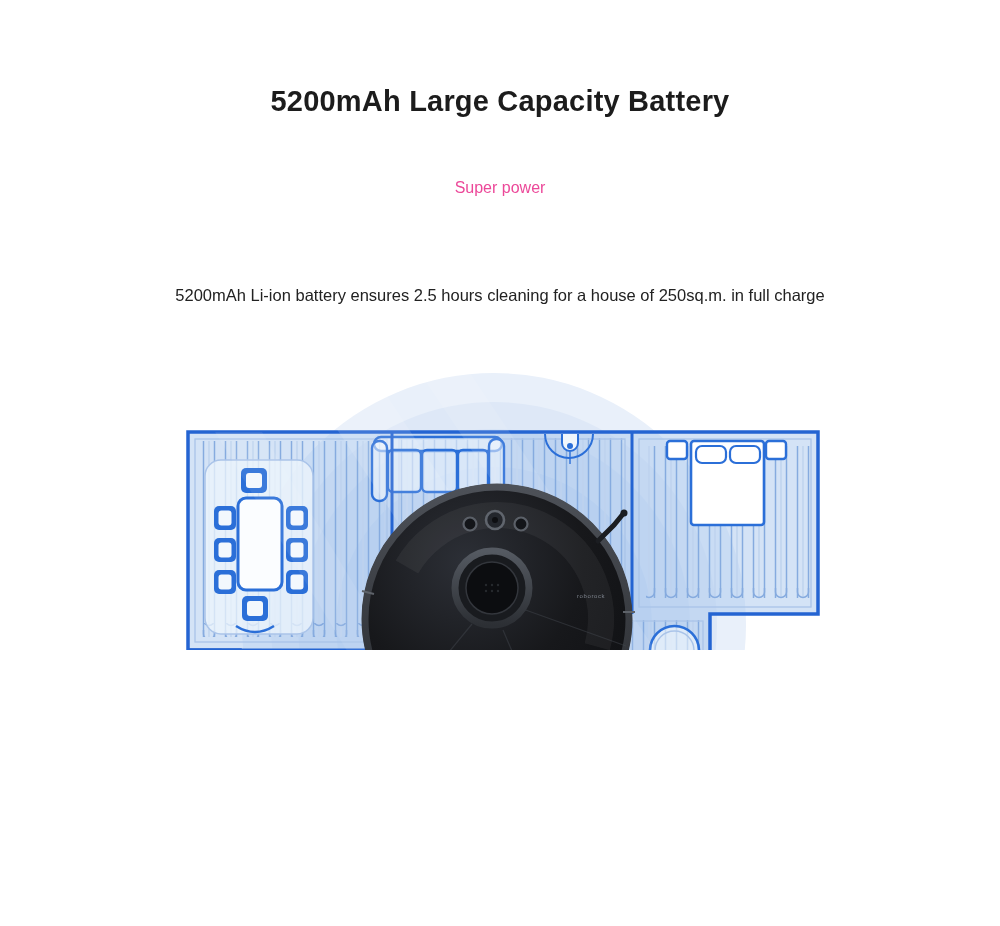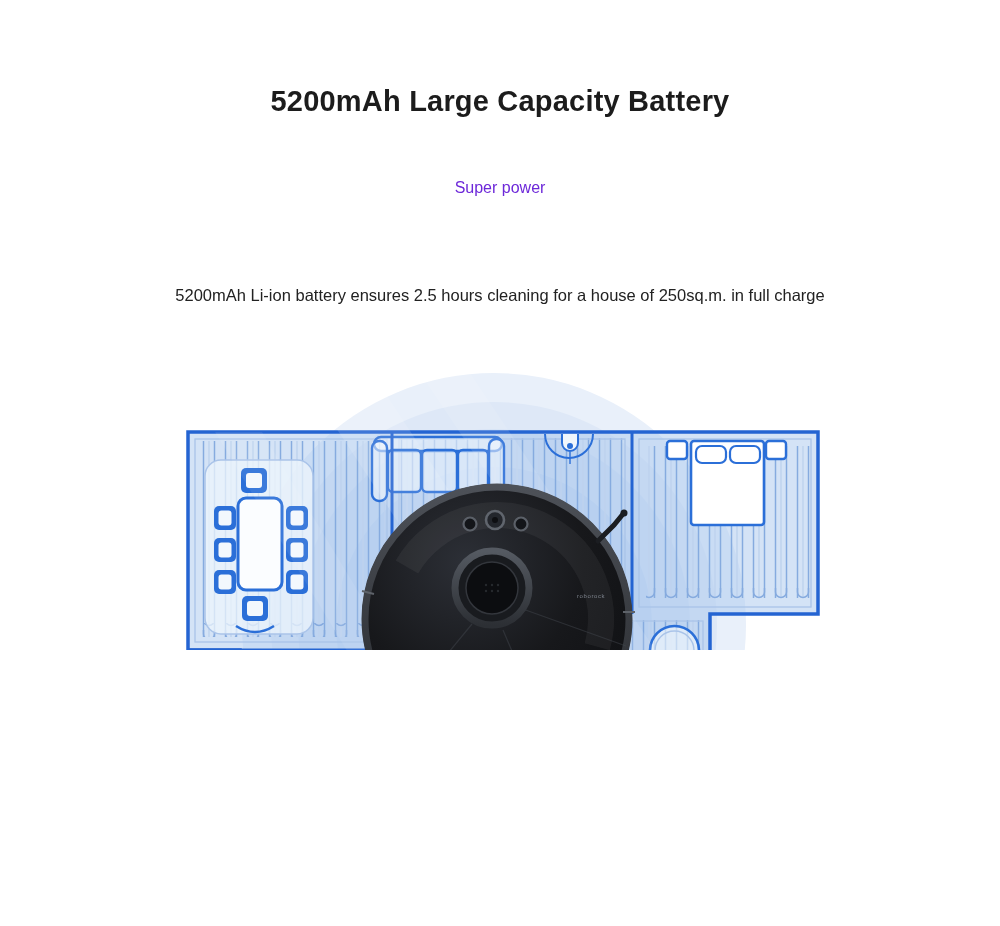--- a/index.html
+++ b/index.html
@@ -1,21 +1,21 @@
 <!DOCTYPE html>
 <html><head>
 <meta charset="utf-8">
 <style>
   html,body{margin:0;padding:0;background:#ffffff;}
   .page{position:relative;width:1000px;height:650px;background:#ffffff;overflow:hidden;
         font-family:"Liberation Sans",sans-serif;}
   .title{position:absolute;top:84px;left:0;width:100%;margin:0;text-align:center;
          font-size:29px;line-height:34px;font-weight:700;color:#1c1c1c;letter-spacing:.2px;}
   .subtitle{position:absolute;top:179px;left:0;width:100%;margin:0;text-align:center;
-            font-size:16px;color:#6d28d9;}
+            font-size:16px;color:#ec4899;}
   .desc{position:absolute;top:286px;left:0;width:100%;margin:0;text-align:center;
         font-size:16.5px;color:#222222;}
   .hero{position:absolute;top:0;left:0;width:1000px;height:926px;}
   svg text{font-family:"Liberation Sans",sans-serif;}
 </style>
 </head>
 <body>
 
 <div class="page">
   <h1 class="title">5200mAh Large Capacity Battery</h1>

